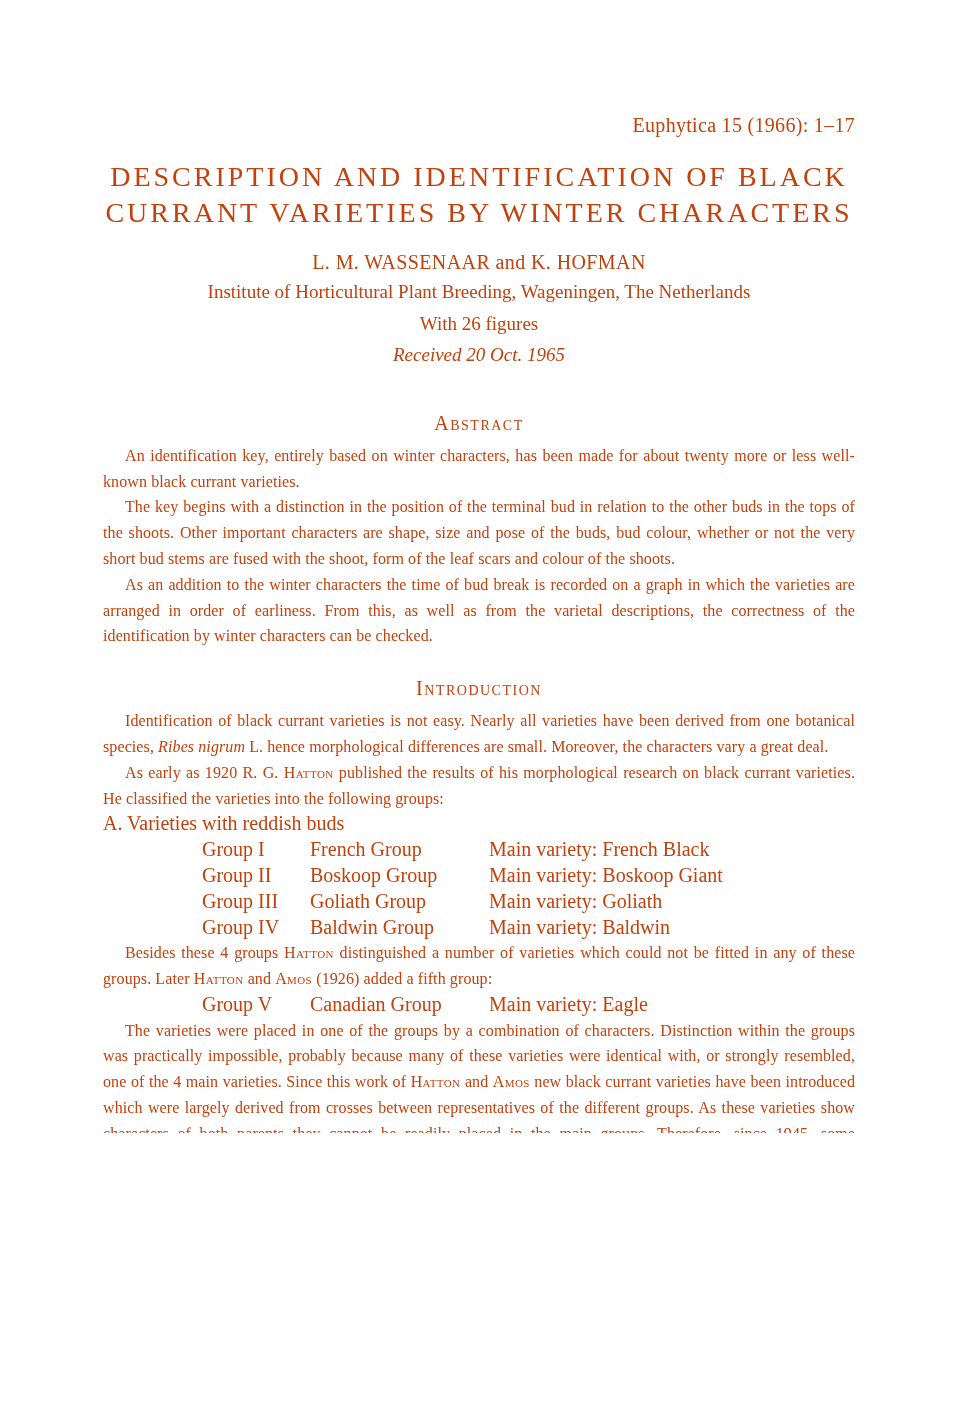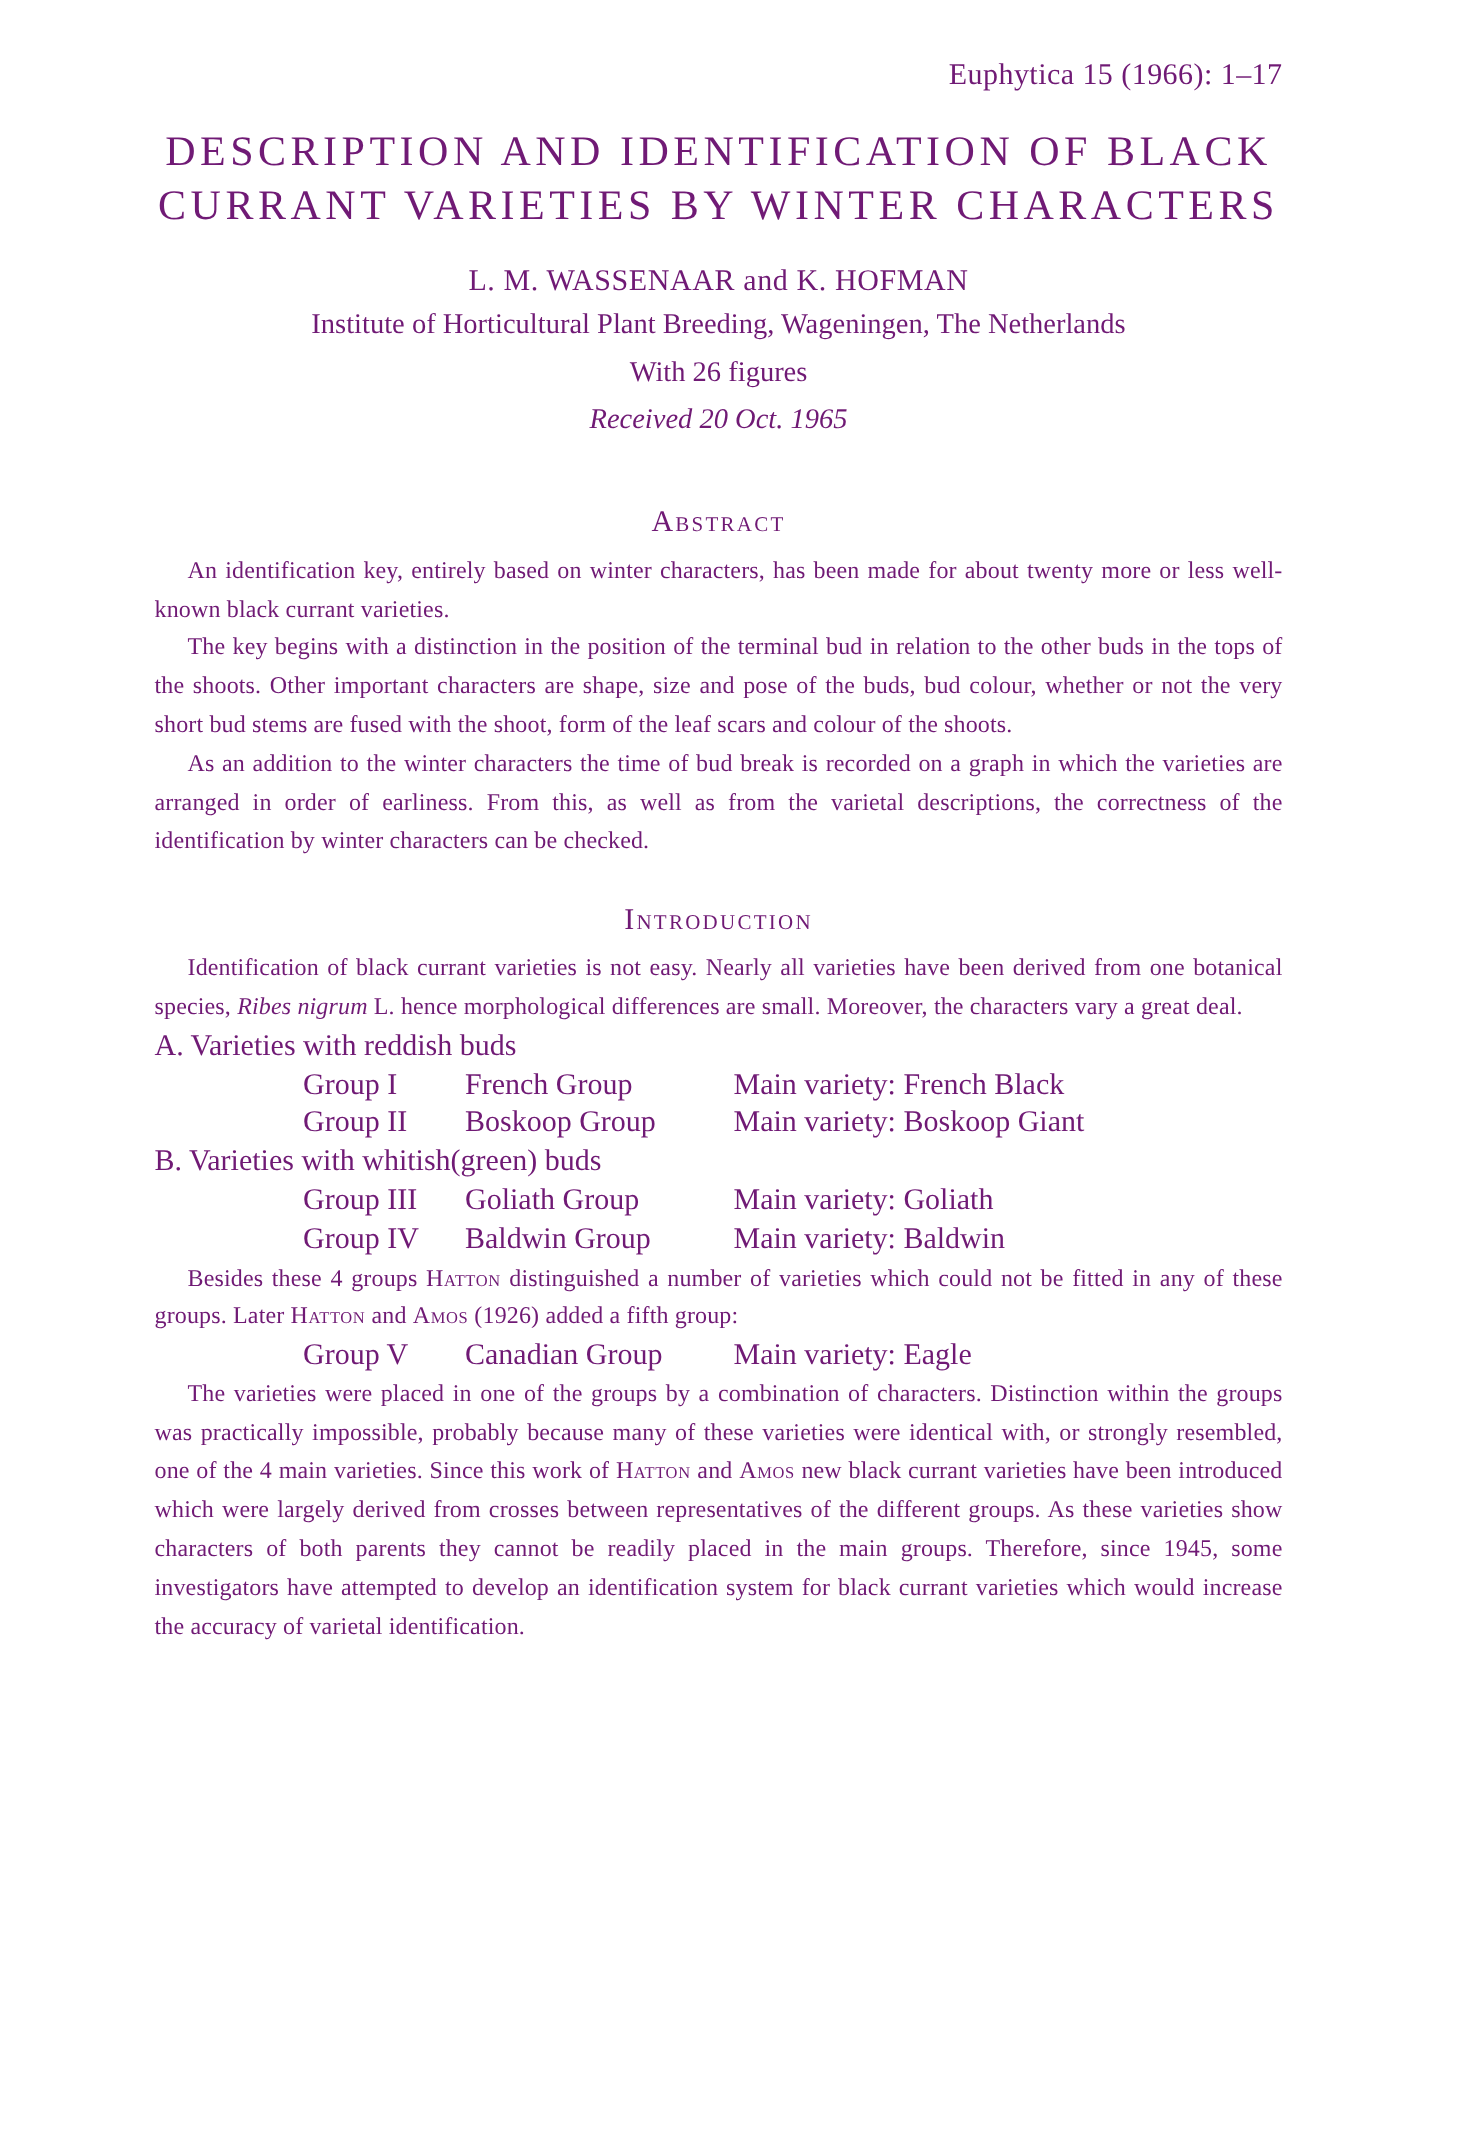--- a/index.html
+++ b/index.html
@@ -5,24 +5,24 @@
   html, body {
     margin: 0;
     padding: 0;
     background: #ffffff;
   }
   .page {
     position: relative;
     width: 976px;
     height: 1133px;
     background: #ffffff;
-    color: #701a75;
+    color: #c2410c;
     font-family: "Liberation Serif", "DejaVu Serif", serif;
     box-sizing: border-box;
-    padding: 38px 121px 0 103px;
+    padding: 113px 121px 0 103px;
     overflow: hidden;
   }
   .journal-ref {
     text-align: right;
     font-size: 20px;
     line-height: 24px;
     letter-spacing: 0.3px;
   }
   .title {
     margin-top: 22px;
@@ -117,35 +117,35 @@
   <div class="figures-note">With 26 figures</div>
   <div class="received">Received 20 Oct. 1965</div>
 
   <div class="section-heading heading-abstract">Abstract</div>
   <p class="body-para">An identification key, entirely based on winter characters, has been made for about twenty more or less well-known black currant varieties.</p>
   <p class="body-para">The key begins with a distinction in the position of the terminal bud in relation to the other buds in the tops of the shoots. Other important characters are shape, size and pose of the buds, bud colour, whether or not the very short bud stems are fused with the shoot, form of the leaf scars and colour of the shoots.</p>
   <p class="body-para">As an addition to the winter characters the time of bud break is recorded on a graph in which the varieties are arranged in order of earliness. From this, as well as from the varietal descriptions, the correctness of the identification by winter characters can be checked.</p>
 
   <div class="section-heading heading-introduction">Introduction</div>
   <p class="body-para"><span>Identification of black currant varieties is not easy. Nearly all varieties have been derived from one botanical species, </span><span class="it">Ribes nigrum</span><span> L. hence morphological differences are small. Moreover, the characters vary a great deal.</span></p>
+  <p class="body-para"><span>As early as 1920 R. G. </span><span class="sc">Hatton</span><span> published the results of his morphological research on black currant varieties. He classified the varieties into the following groups:</span></p>
 
   <p class="list-label">A. Varieties with reddish buds</p>
 
   <div class="group-row">
     <span class="col-group">Group I</span>
     <span class="col-name">French Group</span>
     <span class="col-main">Main variety: French Black</span>
   </div>
   <div class="group-row">
     <span class="col-group">Group II</span>
     <span class="col-name">Boskoop Group</span>
     <span class="col-main">Main variety: Boskoop Giant</span>
   </div>
 
-  <p class="list-label">B. Varieties with whitish(green) buds</p>
 
   <div class="group-row">
     <span class="col-group">Group III</span>
     <span class="col-name">Goliath Group</span>
     <span class="col-main">Main variety: Goliath</span>
   </div>
   <div class="group-row">
     <span class="col-group">Group IV</span>
     <span class="col-name">Baldwin Group</span>
     <span class="col-main">Main variety: Baldwin</span>

